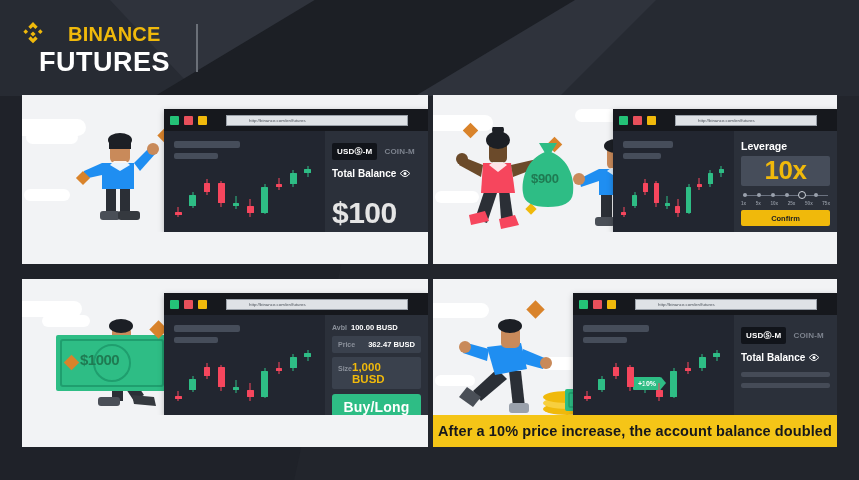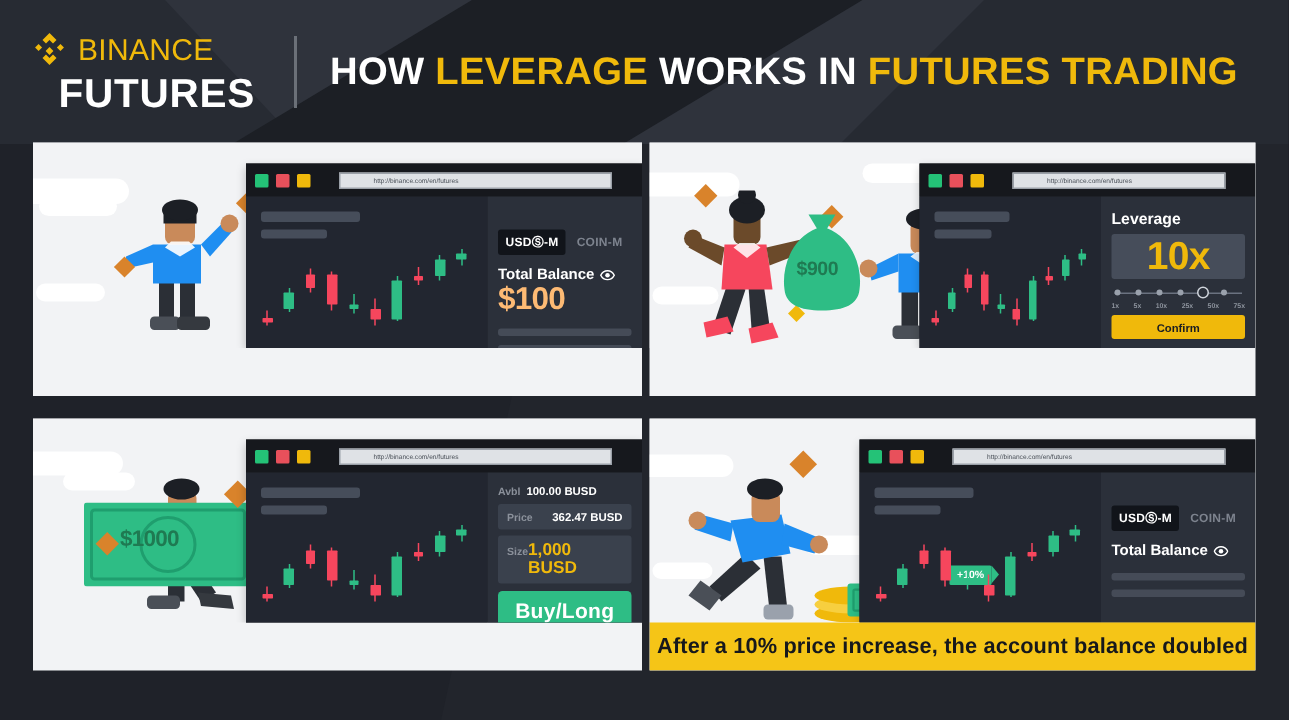--- a/index.html
+++ b/index.html
@@ -32,22 +32,23 @@
 
   
   #header{
     position:absolute; top:0; left:0; width:859px; height:96px;
     display:flex; align-items:center; z-index:5;
   }
   .logo-block{ display:flex; flex-direction:column; margin-left:20px; line-height:1; }
   .logo-row1{ display:flex; align-items:center; gap:6px; }
   .bnb-mark{ width:26px; height:26px; flex:none; }
   .brand-top{
-    font-size:20px; font-weight:normal; color:#f0b90b;
+    font-size:20px; font-weight:bold; color:#f0b90b;
     letter-spacing:.2px;
+    margin-left:16px;
   }
   .brand-bottom{
     font-size:27px; font-weight:bold; color:#ffffff;
     letter-spacing:.5px; margin-top:2px; margin-left:19px;
   }
   .divider{
     width:2px; height:48px; background:#6b7078;
     margin:0 22px 0 26px; flex:none;
   }
   .headline{
@@ -98,33 +99,33 @@
   .sidepanel{ width:103px; background:#2b303a; position:relative; padding:6px 7px 0 7px; }
 
   
   .candle{ position:absolute; }
   .candle .wick{ position:absolute; left:50%; transform:translateX(-50%); width:1px; }
   .candle .body{ position:absolute; left:0; width:100%; border-radius:.5px; }
   .up .wick, .up .body{ background:#2ebd85; }
   .dn .wick, .dn .body{ background:#f6465d; }
 
   
-  .tabrow{ display:flex; align-items:center; gap:7px; margin-top:16px; }
+  .tabrow{ display:flex; align-items:center; gap:7px; margin-top:6px; }
   .tab-act{
     background:#11141a; color:#ffffff; font-size:8px; font-weight:bold;
     padding:3px 5px; border-radius:2px; letter-spacing:.2px;
   }
   .tab-in{ color:#7d838e; font-size:8px; font-weight:bold; letter-spacing:.2px; }
   .balance-lbl{
     color:#ffffff; font-size:10px; font-weight:bold;
     margin-top:8px; display:flex; align-items:center; gap:4px;
   }
   .balance-val{
-    color:#fdba74; font-size:21px; font-weight:bold; line-height:1;
-    margin-top:0; letter-spacing:-.5px;
+    color:#e5e5e5; font-size:30px; font-weight:bold; line-height:1;
+    margin-top:19px; letter-spacing:-.5px;
   }
   .grayline{ height:5px; background:#454b57; border-radius:2px; margin-top:6px; }
 
   
   .lev-lbl{ color:#ffffff; font-size:10.5px; font-weight:bold; margin-top:3px; }
   .lev-box{
     background:#464d5a; border-radius:2px; margin-top:4px;
     text-align:center; padding:1px 0 2px 0;
   }
   .lev-val{ color:#f0b90b; font-size:26px; font-weight:bold; line-height:1.05;
@@ -205,21 +206,20 @@
             <polygon points="32,68 41,59 50,68 59,59 68,68 50,86"></polygon>
           </g>
         </svg>
         <div class="brand-top">BINANCE</div>
       </div>
       <div class="brand-bottom">FUTURES</div>
     </div>
 
     <div class="divider"></div>
 
-    <h1 class="headline"><span>HOW </span><span class="hl">LEVERAGE</span><span> WORKS IN </span><span class="hl">FUTURES TRADING</span></h1>
   </div>
 
   <div class="panel p1" id="panel1">
     <div class="scene">
       <div class="cloud" style="left:-14px; top:24px; width:78px; height:17px;"></div>
       <div class="cloud" style="left:4px; top:36px; width:52px; height:13px;"></div>
       <div class="cloud" style="left:330px; top:58px; width:76px; height:16px;"></div>
       <div class="cloud" style="left:2px; top:94px; width:46px; height:12px;"></div>
 
       <svg class="fig" style="left:54px; top:28px;" width="90" height="108" viewBox="0 0 90 108">

